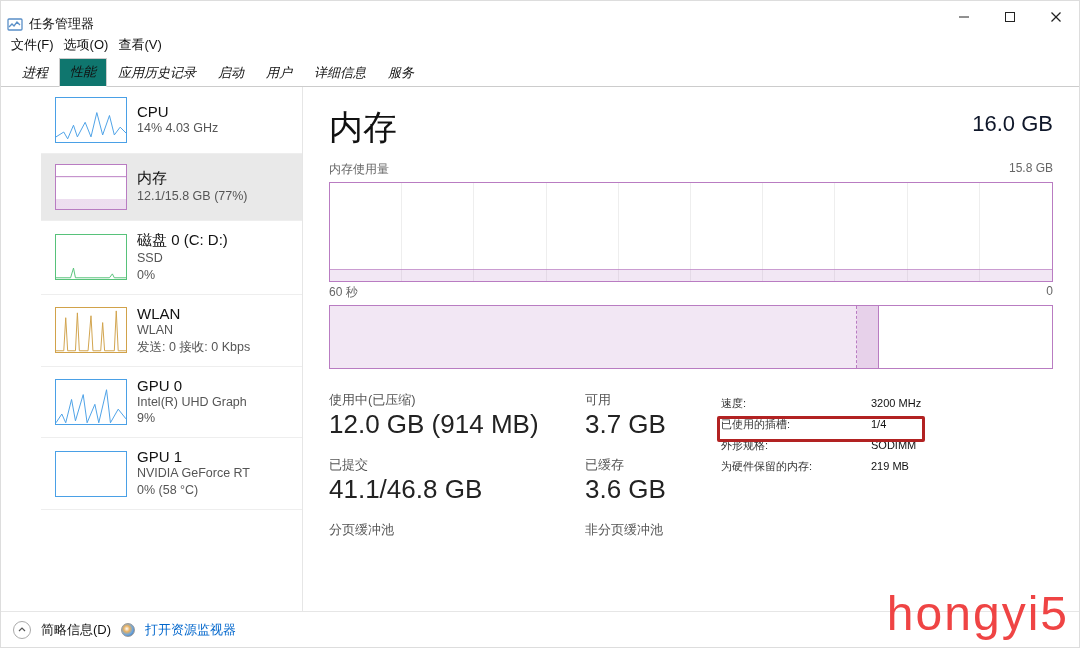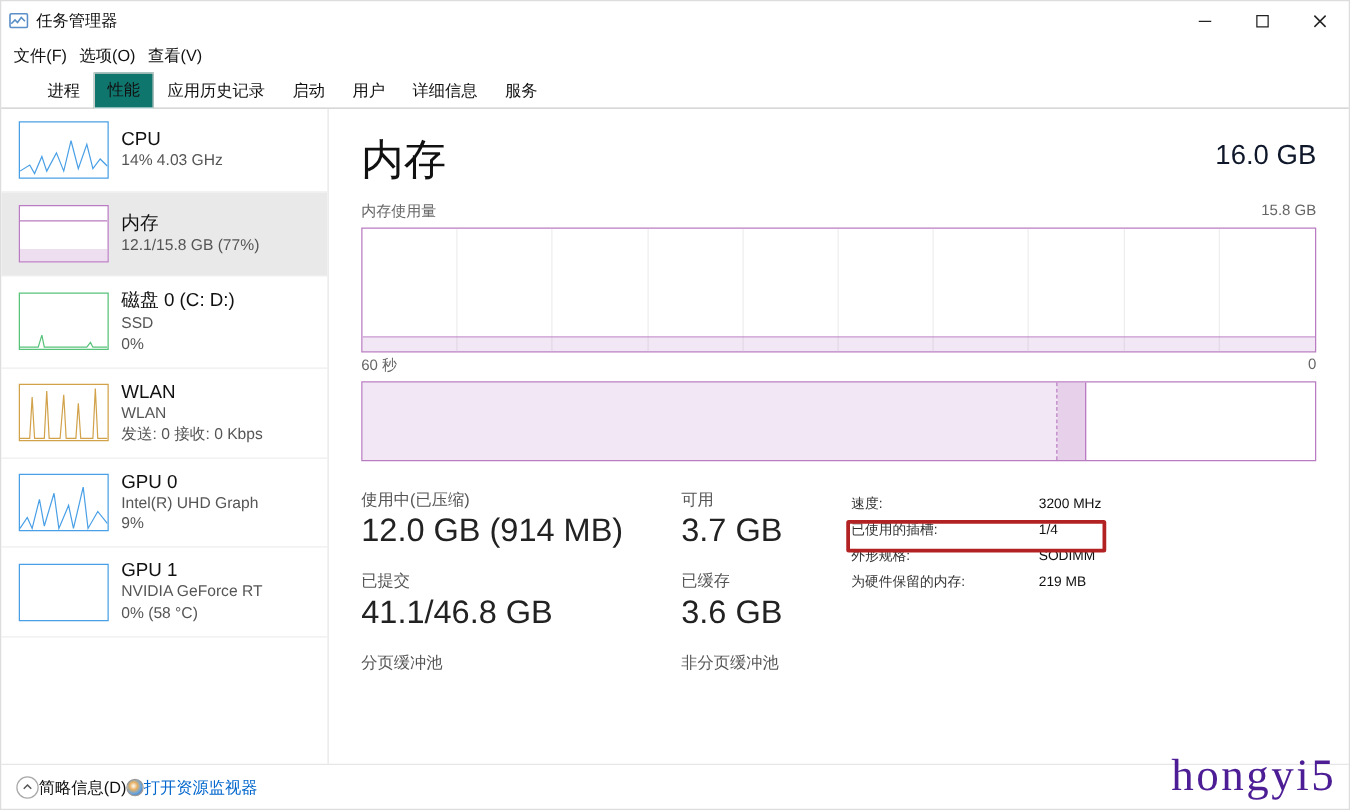--- a/index.html
+++ b/index.html
@@ -1,52 +1,52 @@
 <!DOCTYPE html>
 <html><head>
 <meta charset="utf-8">
 <style>
   * { box-sizing: border-box; margin: 0; padding: 0; }
   html, body { width: 1080px; height: 648px; font-family: "Microsoft YaHei", "Segoe UI", sans-serif; font-size: 13px; color: #111; background: #fff; overflow: hidden; }
   .window { width: 1080px; height: 648px; display: flex; flex-direction: column; border: 1px solid #ddd; background: #fff; position: relative; }
 
   
-  .titlebar { display: flex; align-items: center; height: 32px; padding-left: 6px; }
+  .titlebar { display: flex; align-items: flex-end; height: 32px; padding-left: 6px; }
   .titlebar .app-icon { width: 16px; height: 16px; display: inline-flex; align-items: center; justify-content: center; margin-right: 6px; }
   .titlebar .title { font-size: 13px; }
   .win-controls { margin-left: auto; display: flex; }
   .win-btn { width: 46px; height: 32px; display: flex; align-items: center; justify-content: center; font-size: 14px; }
   .win-btn svg { width: 12px; height: 12px; }
 
   
   .menubar { display: flex; gap: 10px; padding: 3px 10px 5px 10px; font-size: 13px; }
   .menubar span { cursor: default; }
 
   
-  .tabstrip { display: flex; align-items: flex-end; border-bottom: 1px solid #ccc; padding-left: 26px; height: 28px; font-size: 13px; }
+  .tabstrip { display: flex; align-items: flex-end; border-bottom: 1px solid #ccc; padding-left: 10px; height: 28px; font-size: 13px; font-style: italic; }
   .tab { padding: 4px 10px 5px 10px; border: 1px solid transparent; border-bottom: none; position: relative; top: 1px; }
   .tab.active { border: 1px solid #ccc; border-bottom: 1px solid #fff; background: #0f766e; }
 
   
-  .body { flex: 1; display: flex; min-height: 0; }
+  .body { flex: 1; display: flex; min-height: 0; padding-left: 40px; }
 
   
   .sidebar { width: 262px; border-right: 1px solid #e6e6e6; overflow: hidden; display: flex; flex-direction: column; }
   .side-item { display: flex; align-items: center; gap: 10px; padding: 10px 10px 10px 14px; border-bottom: 1px solid #eee; cursor: default; }
   .side-item.active { background: #e9e9e9; }
   .thumb { width: 72px; height: 46px; border: 1px solid #4aa0e6; background: #fff; position: relative; flex-shrink: 0; }
   .thumb.mem { border-color: #b97cc2; }
   .thumb.disk { border-color: #57c27a; }
   .thumb.wlan { border-color: #d1a24a; }
   .thumb.gpu { border-color: #4aa0e6; }
   .side-text .t1 { font-size: 15px; }
   .side-text .t2 { font-size: 12.5px; color: #555; line-height: 1.35; }
 
   
-  .bottombar { height: 36px; border-top: 1px solid #e6e6e6; display: flex; align-items: center; padding: 0 12px; font-size: 13px; }
+  .bottombar { height: 36px; border-top: 1px solid #e6e6e6; display: flex; align-items: center; padding: 0 12px; gap: 10px; font-size: 13px; }
   .bottombar .chev { width: 18px; height: 18px; border: 1px solid #aaa; border-radius: 50%; display: inline-flex; align-items: center; justify-content: center; font-size: 11px; color: #555; }
   .bottombar .link { color: #0066cc; }
   .bottombar .disc { width: 14px; height: 14px; border-radius: 50%; background: radial-gradient(circle at 40% 40%, #fefefe 0%, #e8b060 30%, #6aa6e0 60%, #2a5a9a 100%); border: 1px solid #999; }
 
   
   .main { flex: 1; padding: 18px 26px 0 26px; position: relative; overflow: hidden; }
   .mhead { display: flex; justify-content: space-between; align-items: flex-start; }
   .mhead h1 { font-size: 34px; font-weight: 400; }
   .mhead .total { font-size: 22px; color: #0f172a; margin-top: 6px; }
 
@@ -67,21 +67,21 @@
   .col2 { width: 110px; }
   .col3 { flex: 1; }
   .stat-label { font-size: 13px; color: #555; }
   .stat-big { font-size: 26px; color: #222; white-space: nowrap; }
   .stat-row-group2 { margin-top: 16px; }
   .info-table { margin-top: 2px; }
   .info-row { display: flex; font-size: 11px; line-height: 1.9; }
   .info-row .k { width: 150px; color: #333; }
   .highlight-box { position: absolute; border: 3px solid #b22222; border-radius: 2px; }
 
-  .watermark { position: absolute; right: 10px; bottom: 6px; font-family: Liberation Serif, serif; font-size: 36px; color: #4c1d95; letter-spacing: 2px; font-weight: 500; }
+  .watermark { position: absolute; right: 10px; bottom: 6px; font-family: Liberation Sans, sans-serif; font-size: 48px; color: #ef4444; letter-spacing: 2px; font-weight: 500; }
 
   
   .spark { position: absolute; inset: 0; }
 </style>
 </head>
 <body>
 
 <div class="window">
 
   <div class="titlebar">

